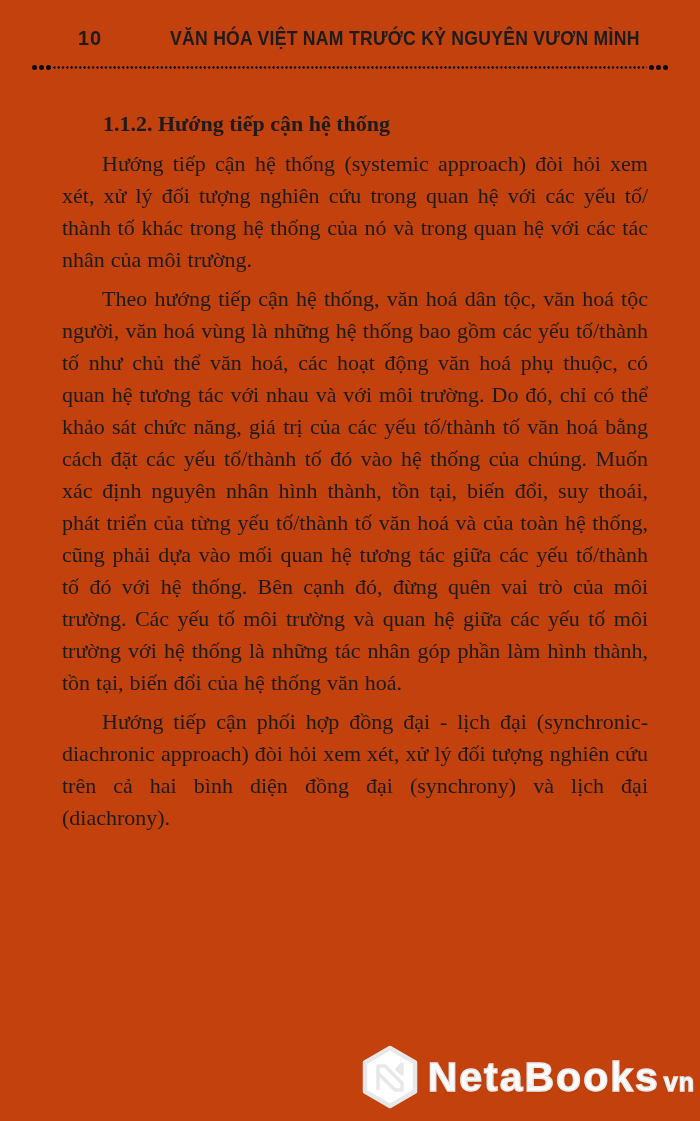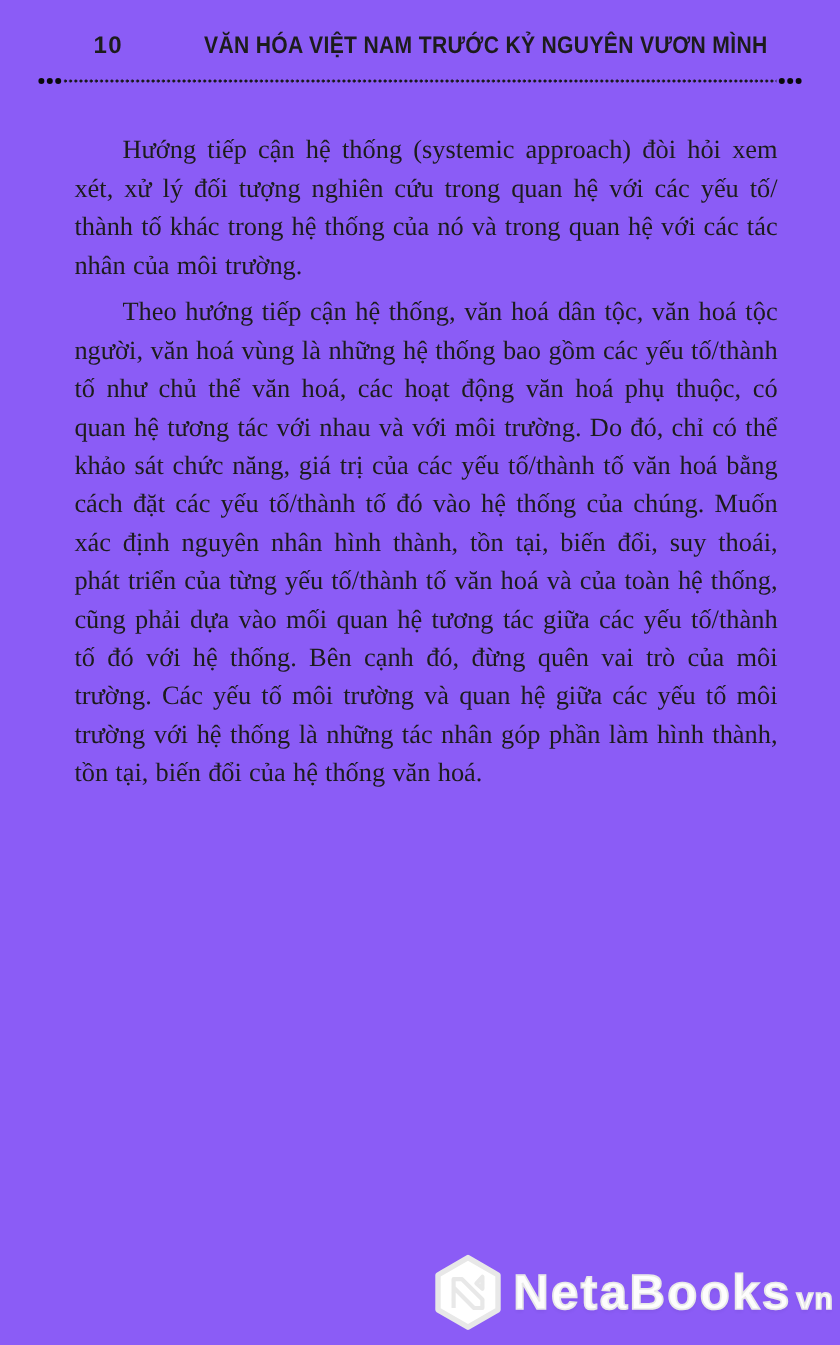--- a/index.html
+++ b/index.html
@@ -4,21 +4,21 @@
 <style>
   html, body {
     margin: 0;
     padding: 0;
     background: #ffffff;
   }
   .page {
     position: relative;
     width: 700px;
     height: 1121px;
-    background: #8b5cf6;
+    background: #c2410c;
     overflow: hidden;
     font-family: "Liberation Serif", "DejaVu Serif", serif;
     color: #1c1c1c;
   }
 
   
   .page-header {
     display: flex;
     align-items: baseline;
     justify-content: space-between;
@@ -137,26 +137,28 @@
     <span class="dot-line"></span>
     <span class="end-dots">
         <i></i>
         <i></i>
         <i></i>
       </span>
   </div>
 
   <main class="page-body">
 
+    <h3 class="heading">1.1.2. Hướng tiếp cận hệ thống</h3>
 
     <p class="para">Hướng tiếp cận hệ thống (systemic approach) đòi hỏi xem xét, xử lý đối tượng nghiên cứu trong quan hệ với các yếu tố/ thành tố khác trong hệ thống của nó và trong quan hệ với các tác nhân của môi trường.</p>
 
     <p class="para">Theo hướng tiếp cận hệ thống, văn hoá dân tộc, văn hoá tộc người, văn hoá vùng là những hệ thống bao gồm các yếu tố/thành tố như chủ thể văn hoá, các hoạt động văn hoá phụ thuộc, có quan hệ tương tác với nhau và với môi trường. Do đó, chỉ có thể khảo sát chức năng, giá trị của các yếu tố/thành tố văn hoá bằng cách đặt các yếu tố/thành tố đó vào hệ thống của chúng. Muốn xác định nguyên nhân hình thành, tồn tại, biến đổi, suy thoái, phát triển của từng yếu tố/thành tố văn hoá và của toàn hệ thống, cũng phải dựa vào mối quan hệ tương tác giữa các yếu tố/thành tố đó với hệ thống. Bên cạnh đó, đừng quên vai trò của môi trường. Các yếu tố môi trường và quan hệ giữa các yếu tố môi trường với hệ thống là những tác nhân góp phần làm hình thành, tồn tại, biến đổi của hệ thống văn hoá.</p>
 
 
+    <p class="para">Hướng tiếp cận phối hợp đồng đại - lịch đại (synchronic-diachronic approach) đòi hỏi xem xét, xử lý đối tượng nghiên cứu trên cả hai bình diện đồng đại (synchrony) và lịch đại (diachrony).</p>
   </main>
 
   <div class="watermark">
     <svg class="wm-logo" width="58" height="64" viewBox="0 0 58 64" fill="none" xmlns="http://www.w3.org/2000/svg">
       <path d="M29 3 L54 17.5 L54 46.5 L29 61 L4 46.5 L4 17.5 Z" stroke="#e8e8e8" stroke-width="4.5" stroke-linejoin="round" fill="#ffffff"></path>
       <path d="M17 45 L17 21 L24 21 L41 38 L41 45 L34 45 L17 28" stroke="#e8e8e8" stroke-width="3.5" stroke-linejoin="round" fill="#ffffff"></path>
       <path d="M41 19 L41 29 L36 24.5 Z" stroke="#e8e8e8" stroke-width="3.5" stroke-linejoin="round" fill="#ffffff"></path>
     </svg>
     <span class="wm-text">
       <span class="wm-brand">NetaBooks</span>

